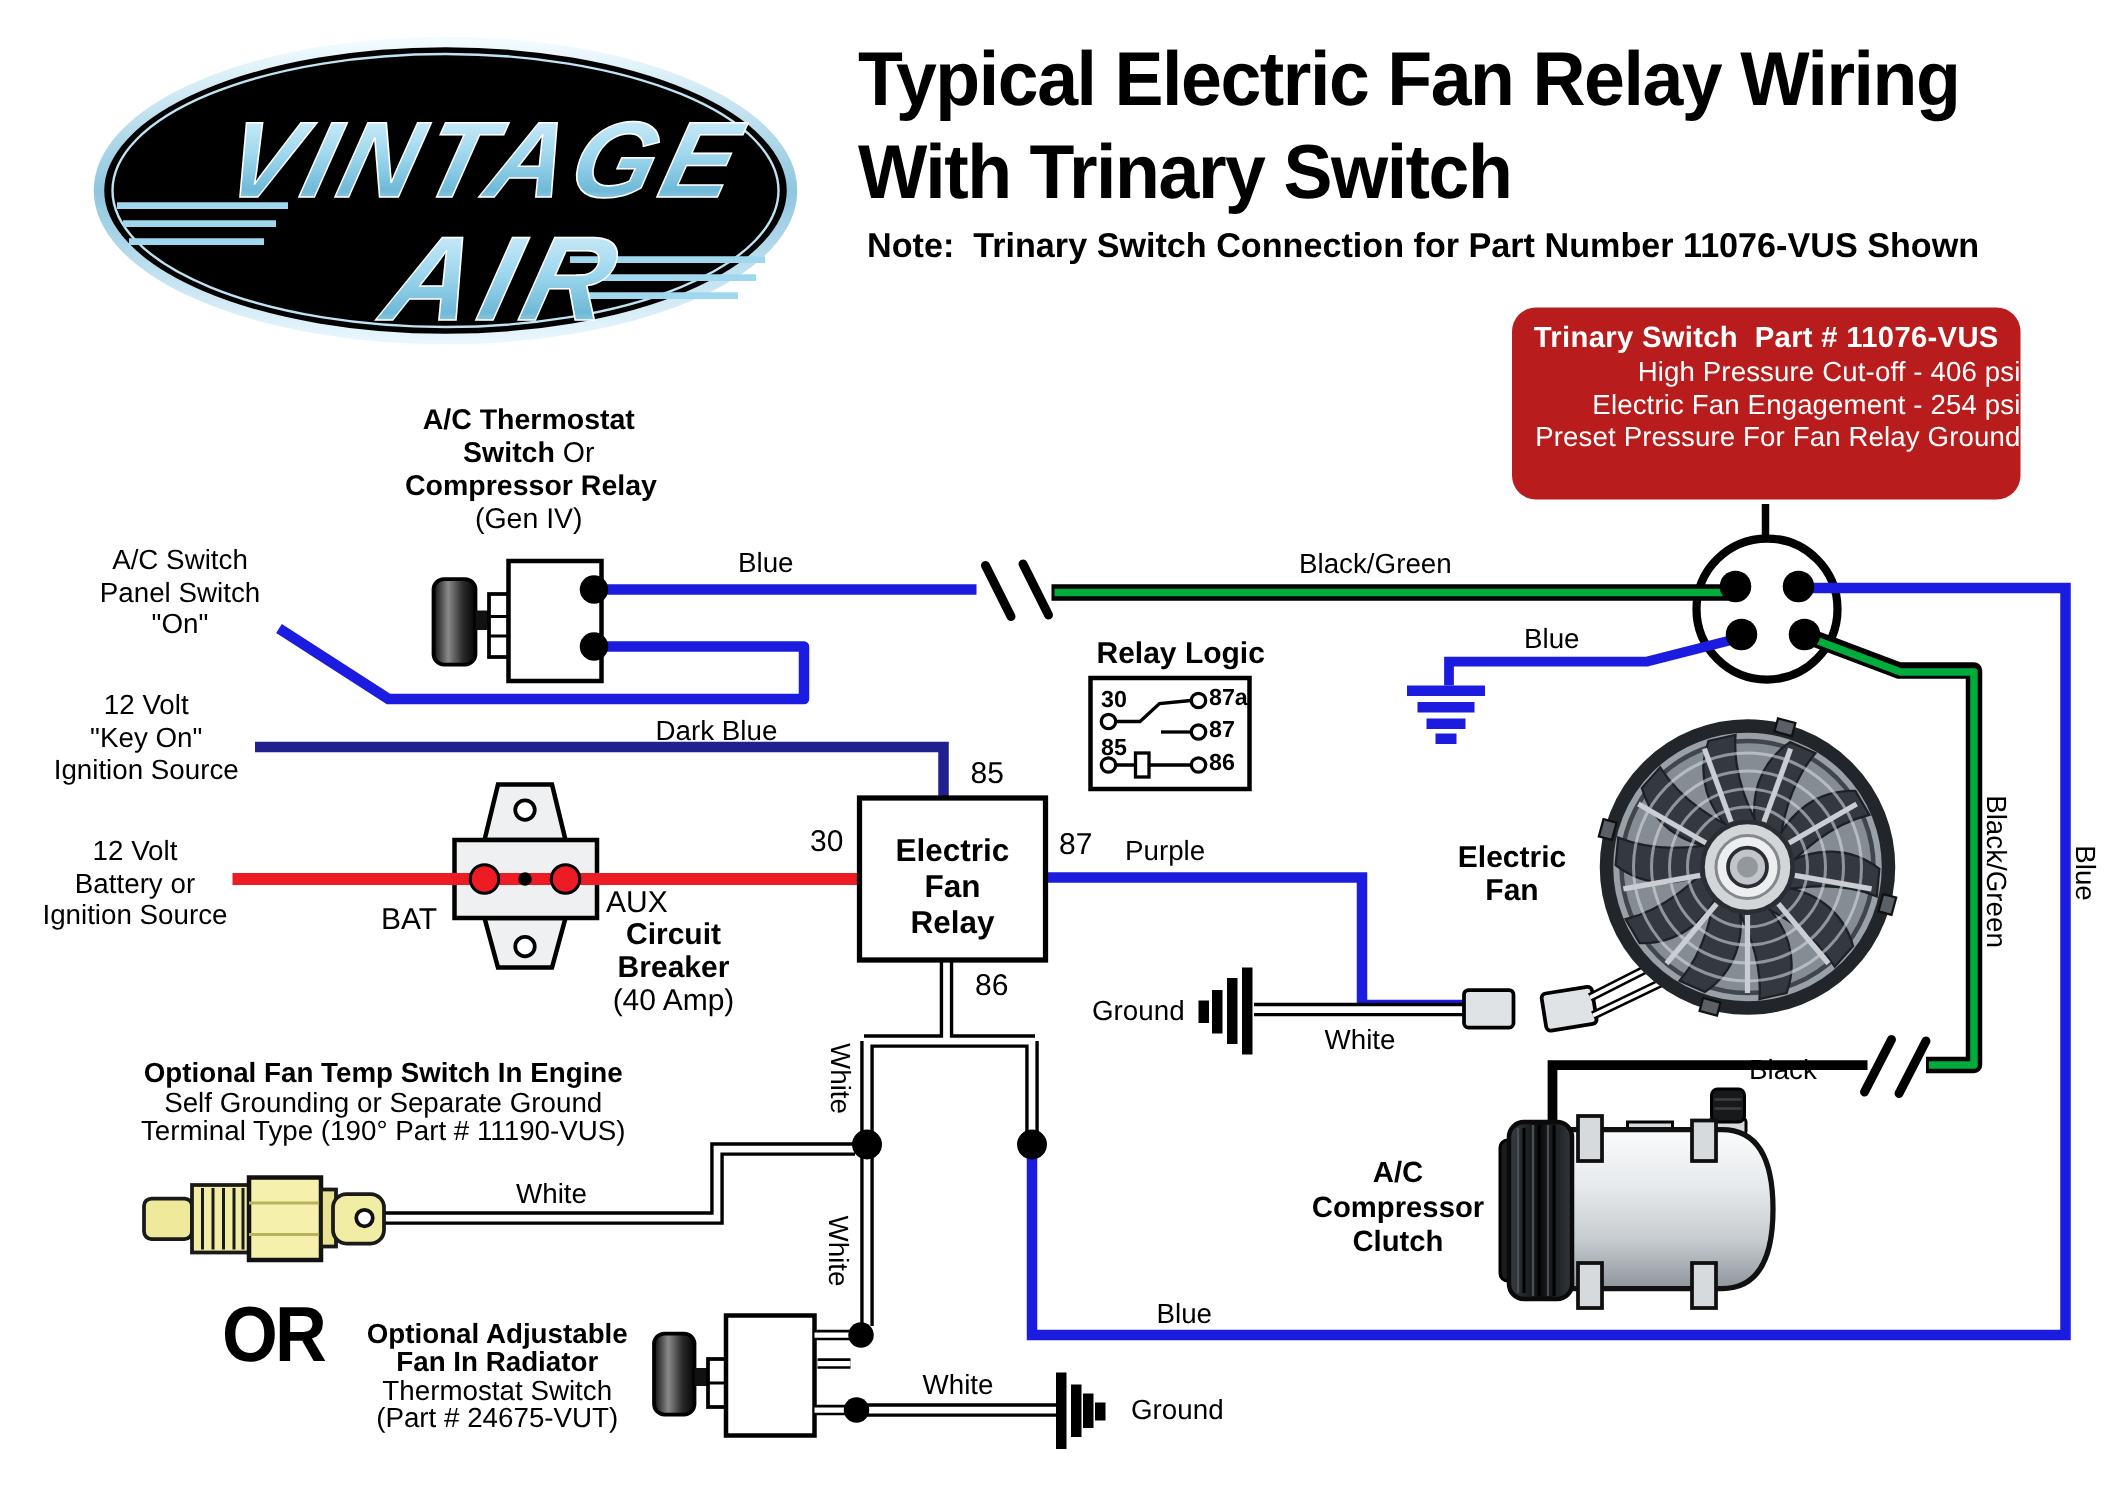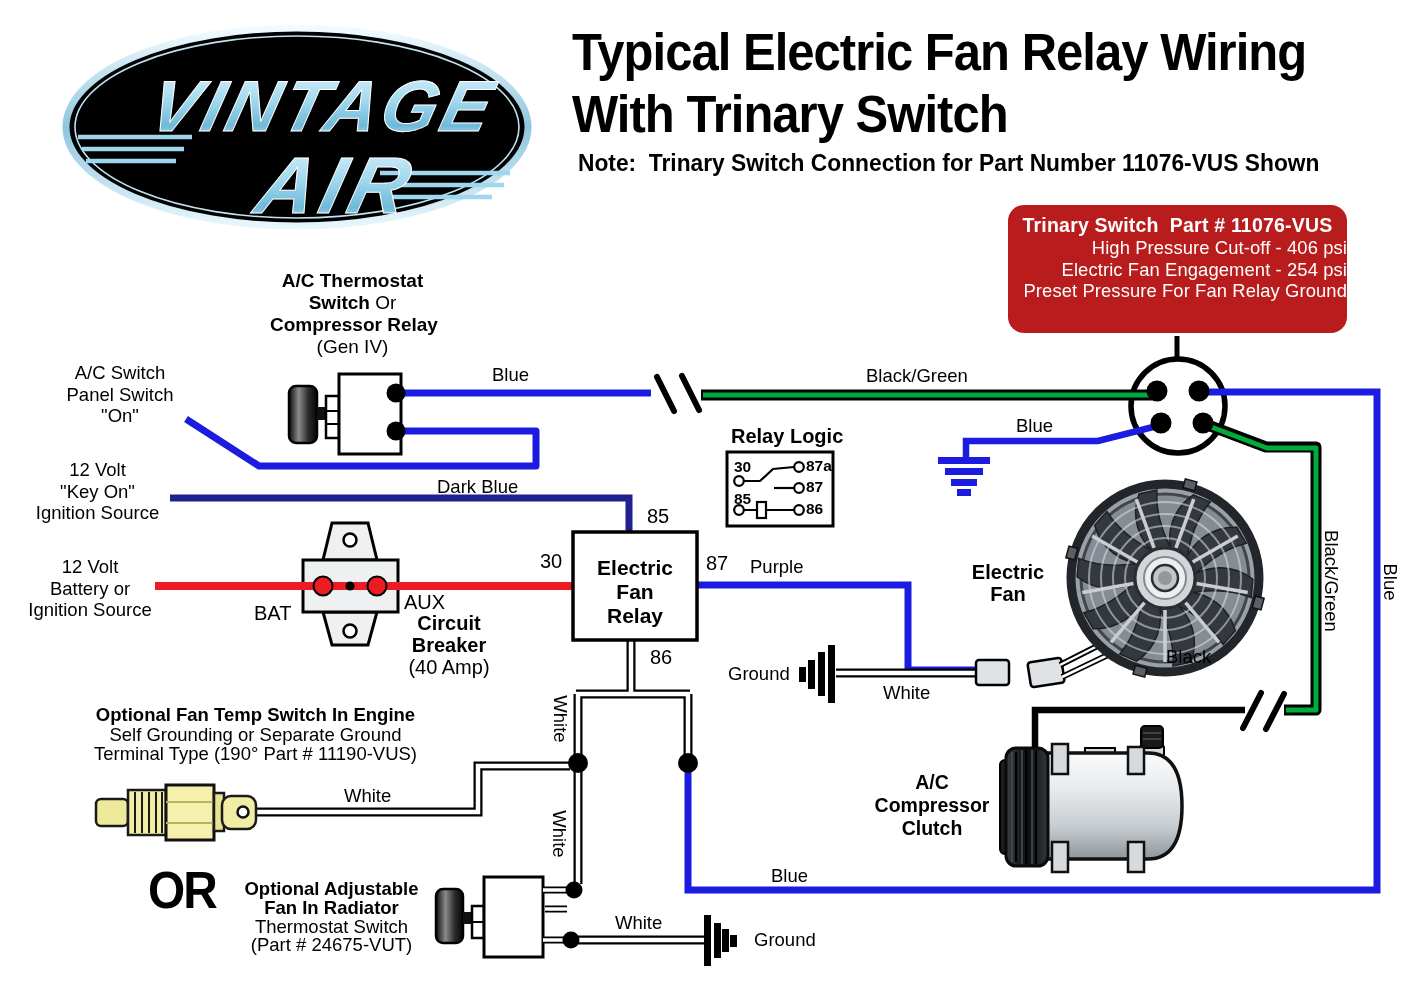--- a/index.html
+++ b/index.html
@@ -393,21 +393,21 @@
   <div>(Part # 24675-VUT)</div>
 </div>
 
 <div class="lbl" style="left:492px;top:365px;">Blue</div>
 <div class="lbl" style="left:866px;top:366px;">Black/Green</div>
 <div class="lbl" style="left:1016px;top:416px;">Blue</div>
 <div class="lbl" style="left:437px;top:477px;">Dark Blue</div>
 <div class="lbl" style="left:750px;top:557px;">Purple</div>
 <div class="lbl" style="left:728px;top:664px;">Ground</div>
 <div class="lbl" style="left:883px;top:683px;">White</div>
-<div class="lbl" style="left:1166px;top:647px;">Black</div>
+<div class="lbl" style="left:1166px;top:703px;">Black</div>
 <div class="lbl vert" style="left:1331px;top:581px;">Black/Green</div>
 <div class="lbl vert" style="left:1390px;top:582px;">Blue</div>
 <div class="lbl" style="left:344px;top:786px;">White</div>
 <div class="lbl vert" style="left:560px;top:719px;">White</div>
 <div class="lbl vert" style="left:559px;top:834px;">White</div>
 <div class="lbl" style="left:771px;top:866px;">Blue</div>
 <div class="lbl" style="left:615px;top:913px;">White</div>
 <div class="lbl" style="left:754px;top:930px;">Ground</div>
 
 </div>

